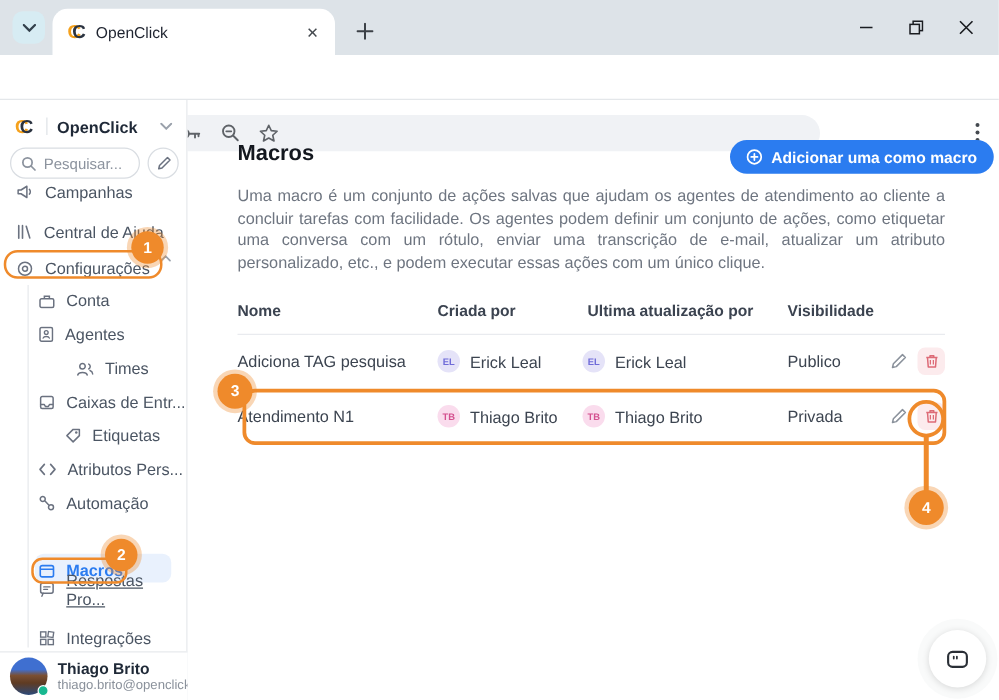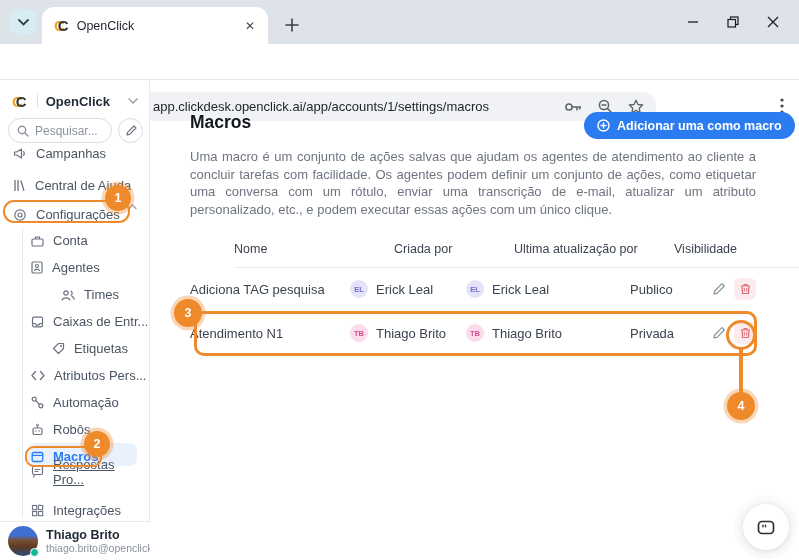--- a/index.html
+++ b/index.html
@@ -53,21 +53,21 @@
   .user-meta { margin-left:8px; overflow:hidden; }
   .user-name { font-size:12.5px; font-weight:700; color:#1f2937; }
   .user-email { font-size:10.5px; color:#8a919b; white-space:nowrap; }
 
   
   .page-title { left:190px; top:112px; font-size:17.5px; font-weight:700; color:#14181f; }
   .add-btn { left:584px; top:112px; height:27px; padding:0 13px; background:#2b7cf0; border-radius:14px; display:flex; align-items:center; gap:7px; color:#fff; font-size:12.5px; font-weight:700; }
   .description { left:190px; top:148px; width:566px; font-size:13px; line-height:17.6px; color:#6e7580; text-align:justify; }
 
   .table { left:190px; top:238px; width:566px; }
-  .thead { position:relative; height:29px; font-size:12.5px; font-weight:400; color:#3b4350;margin-left:44px; }
+  .thead { position:relative; height:29px; font-size:12.5px; font-weight:700; color:#3b4350; }
   .th { position:absolute; top:4px; }
   .thead-line { position:absolute; left:0; top:29px; width:566px; height:1px; background:#e9ebef; }
   .trow { position:relative; height:44px; font-size:13px; color:#3c4450; }
   .td { position:absolute; top:50%; transform:translateY(-50%); display:flex; align-items:center; gap:8px; }
   .mini-avatar { width:18px; height:18px; border-radius:50%; font-size:7.5px; font-weight:700; display:flex; align-items:center; justify-content:center; }
   .av-el { background:#e5e3f8; color:#6f6bd8; }
   .av-tb { background:#fadced; color:#d4508f; }
   .edit-btn { color:#8a919b; }
   .trash-btn { width:22px; height:22px; border-radius:6px; background:#fcebed; color:#dd6b77; display:flex; align-items:center; justify-content:center; }
 
@@ -143,21 +143,20 @@
       </svg>
   </div>
 
   <div class="abs omnibox">
     <svg width="15" height="13" viewBox="0 0 15 13" style="color:#5f6368;">
         <circle cx="3.5" cy="3.5" r="1.7" fill="none" stroke="currentColor" stroke-width="1.4"></circle>
         <path d="M6.5 3.5H13" stroke="currentColor" stroke-width="1.4" stroke-linecap="round"></path>
         <circle cx="11" cy="9.5" r="1.7" fill="none" stroke="currentColor" stroke-width="1.4"></circle>
         <path d="M1.5 9.5H8" stroke="currentColor" stroke-width="1.4" stroke-linecap="round"></path>
       </svg>
-    <span class="omni-url">app.clickdesk.openclick.ai/app/accounts/1/settings/macros</span>
     <span class="omni-icons">
       <svg width="19" height="12" viewBox="0 0 19 12">
           <circle cx="5" cy="6" r="3.1" fill="none" stroke="currentColor" stroke-width="1.5"></circle>
           <path d="M8.2 6h8.2M13 6v3M15.8 6v2" stroke="currentColor" stroke-width="1.5" stroke-linecap="round"></path>
         </svg>
       <svg width="15" height="15" viewBox="0 0 15 15">
           <circle cx="6" cy="6" r="4.6" fill="none" stroke="currentColor" stroke-width="1.5"></circle>
           <path d="M4 6h4" stroke="currentColor" stroke-width="1.4" stroke-linecap="round"></path>
           <path d="M9.6 9.6l3.6 3.6" stroke="currentColor" stroke-width="1.6" stroke-linecap="round"></path>
         </svg>
@@ -297,32 +296,20 @@
   <div class="nav-item sub" style="top:243px;text-align:center;">
     <span class="ic">
         <svg width="13" height="13" viewBox="0 0 13 13">
           <circle cx="3.2" cy="3.2" r="2" fill="none" stroke="currentColor" stroke-width="1.2"></circle>
           <circle cx="9.8" cy="9.8" r="2" fill="none" stroke="currentColor" stroke-width="1.2"></circle>
           <path d="M5 4.8l3 3.2" stroke="currentColor" stroke-width="1.2" stroke-linecap="round"></path>
         </svg>
       </span>
     <span>Automação</span>
   </div>
-  <div class="nav-item sub" style="top:270px;">
-    <span class="ic">
-        <svg width="13" height="13" viewBox="0 0 13 13">
-          <rect x="2" y="5" width="9" height="6.5" rx="1.5" fill="none" stroke="currentColor" stroke-width="1.2"></rect>
-          <path d="M6.5 5V3" stroke="currentColor" stroke-width="1.2"></path>
-          <circle cx="6.5" cy="2.2" r="1" fill="none" stroke="currentColor" stroke-width="1"></circle>
-          <circle cx="4.8" cy="8" r=".7" fill="currentColor"></circle>
-          <circle cx="8.2" cy="8" r=".7" fill="currentColor"></circle>
-        </svg>
-      </span>
-    <span>Robôs</span>
-  </div>
   <div class="nav-item sub active" style="top:297px;">
     <span class="ic">
         <svg width="13" height="12" viewBox="0 0 13 12">
           <rect x="1.2" y="1.5" width="10.6" height="9" rx="1.5" fill="none" stroke="currentColor" stroke-width="1.3"></rect>
           <path d="M1.2 4.4h10.6" stroke="currentColor" stroke-width="1.3"></path>
         </svg>
       </span>
     <span>Macros</span>
   </div>
   <div class="nav-item sub" style="top:312px;text-decoration:underline;">

